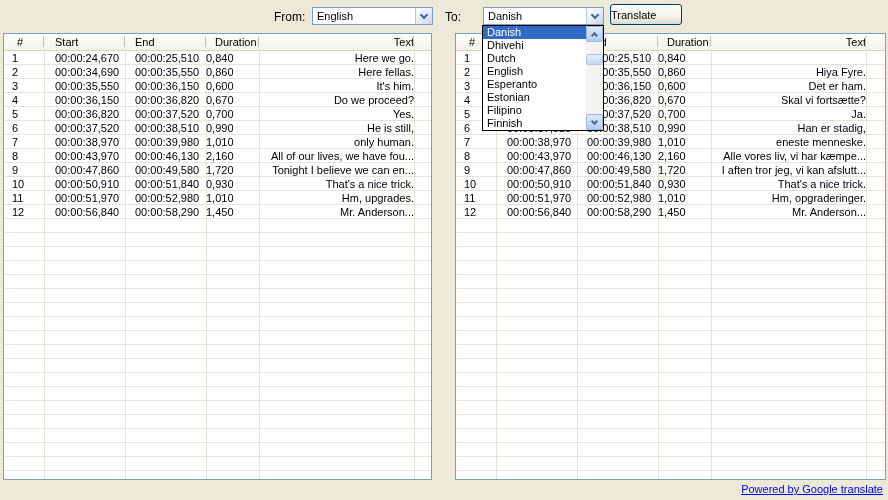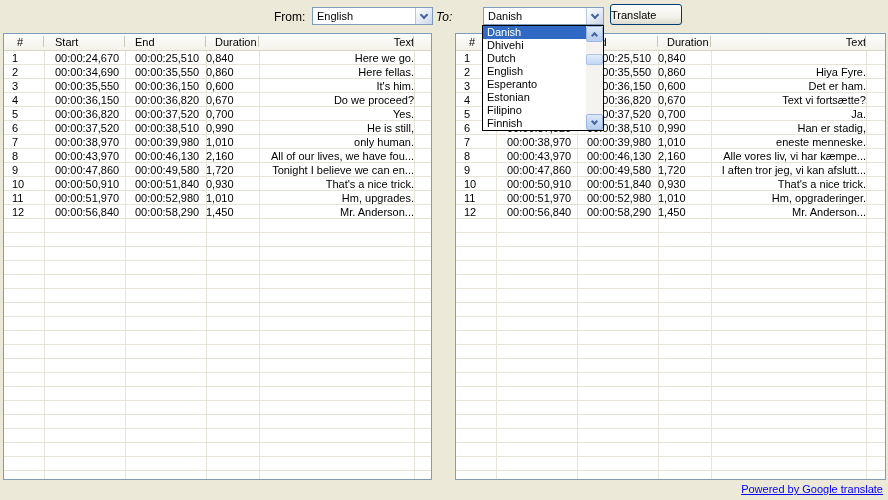--- a/index.html
+++ b/index.html
@@ -8,21 +8,21 @@
     width:888px; height:500px;
     position:relative; overflow:hidden;
     background:#ECE9D8;
     font-family:"Liberation Sans", sans-serif;
     font-size:11px; color:#000;
   }
 
   
   .tool-lbl { position:absolute; top:10px; font-size:12px; }
   #from-label { left:274px; }
-  #to-label   { left:436px;font-style:italic; }
+  #to-label   { left:445px; }
 
   .combo {
     position:absolute; top:7px; width:121px; height:18px;
     background:#fff; border:1px solid #7F9DB9;
     display:flex; align-items:center;
   }
   #from-combo { left:312px; }
   #to-combo   { left:483px; }
   .combo-value { flex:1; padding-left:4px; white-space:nowrap; overflow:hidden; }
   .combo-btn {
@@ -283,21 +283,21 @@
           <div class="cell c1">00:00:35,550</div>
           <div class="cell c2">00:00:36,150</div>
           <div class="cell c3">0,600</div>
           <div class="cell c4">Det er ham.</div>
         </div>
         <div class="trow">
           <div class="cell c0">4</div>
           <div class="cell c1">00:00:36,150</div>
           <div class="cell c2">00:00:36,820</div>
           <div class="cell c3">0,670</div>
-          <div class="cell c4">Text vi fortsætte?</div>
+          <div class="cell c4">Skal vi fortsætte?</div>
         </div>
         <div class="trow">
           <div class="cell c0">5</div>
           <div class="cell c1">00:00:36,820</div>
           <div class="cell c2">00:00:37,520</div>
           <div class="cell c3">0,700</div>
           <div class="cell c4">Ja.</div>
         </div>
         <div class="trow">
           <div class="cell c0">6</div>

